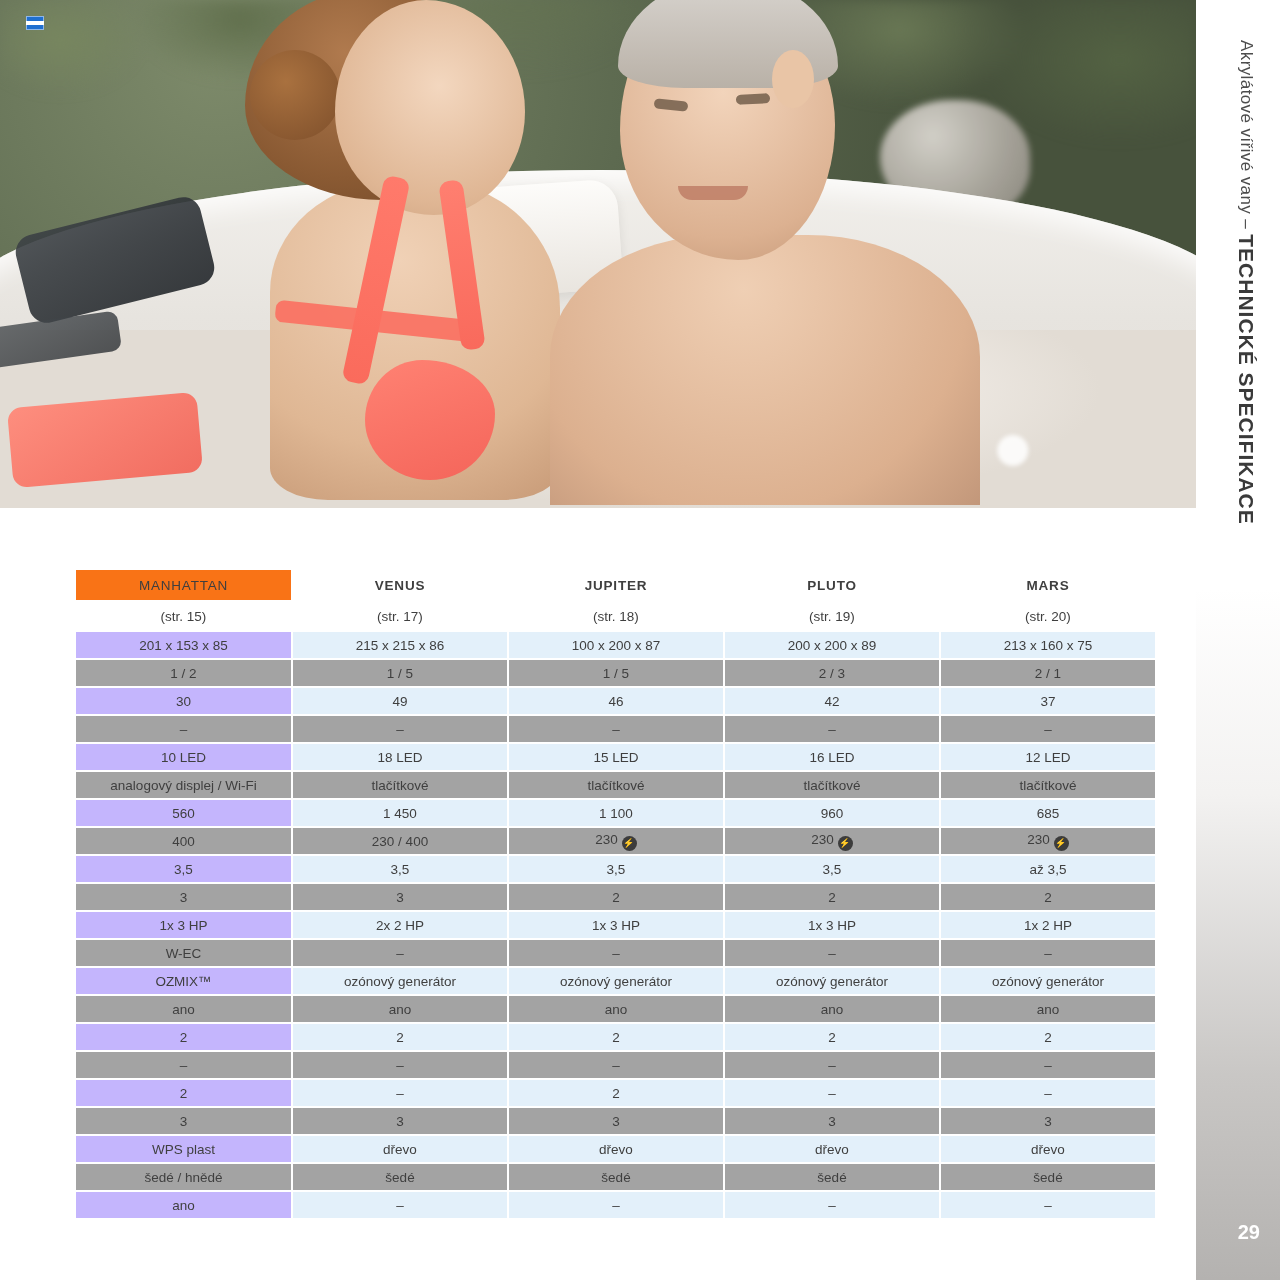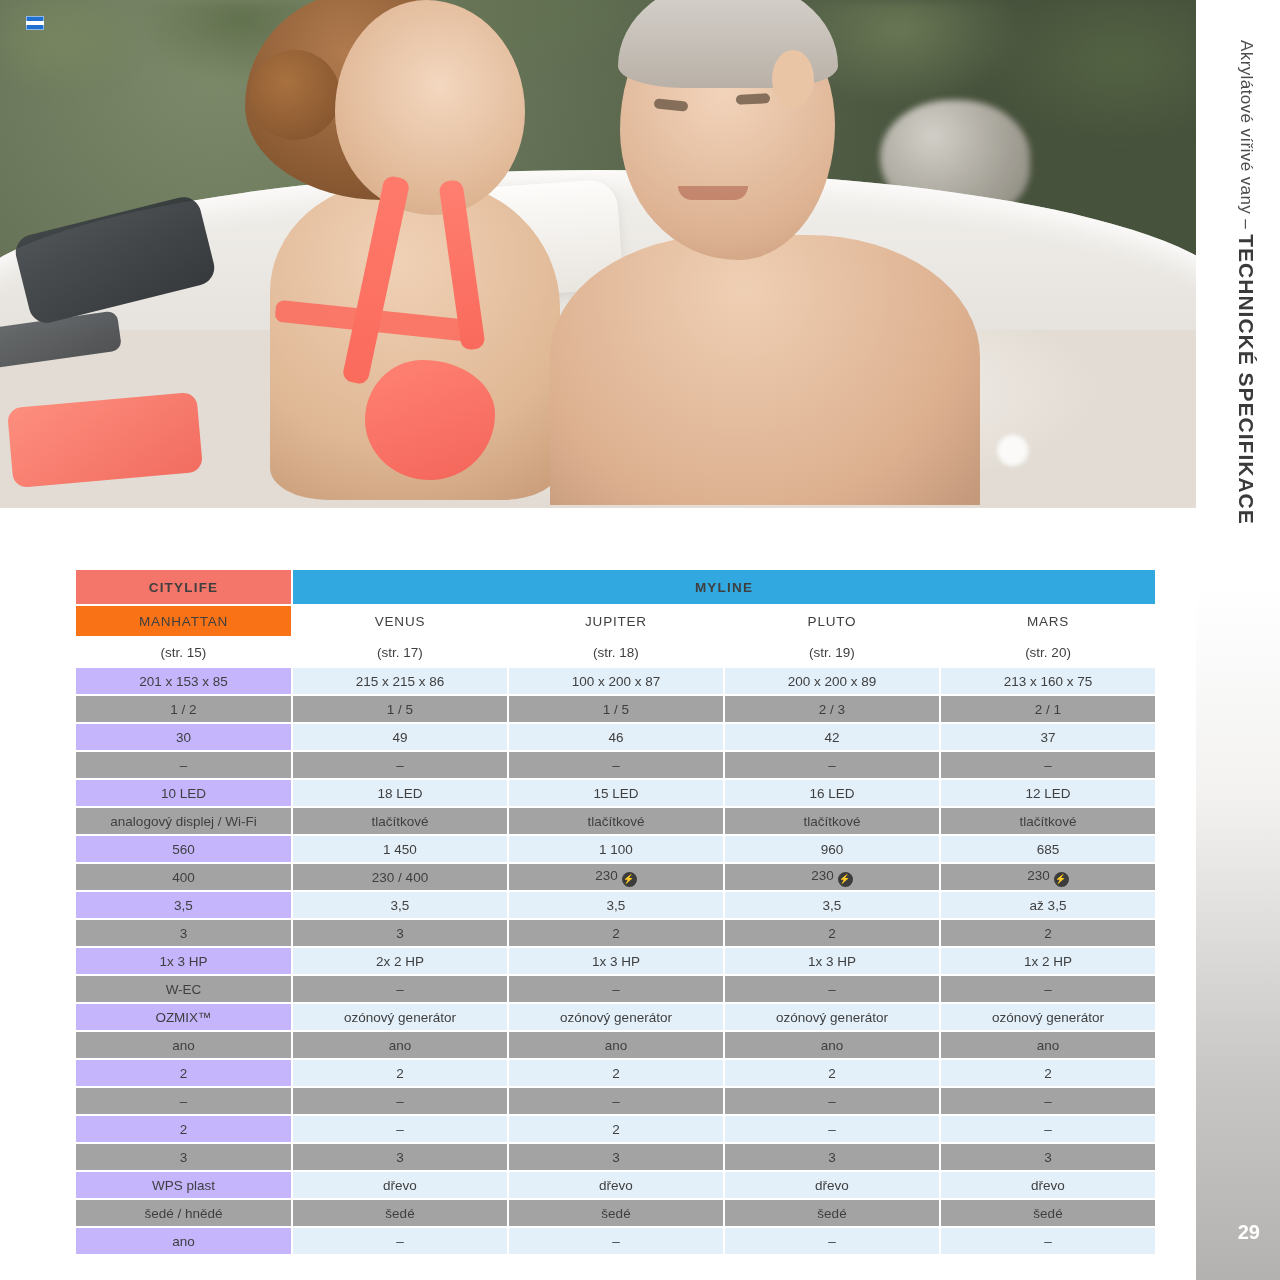--- a/index.html
+++ b/index.html
@@ -316,21 +316,21 @@
   .model-city {
     color: #f4766a;
     font-weight: normal;
     font-size: 15px;
     letter-spacing: .8px;
     background: #f97316;
     height: 26px !important;
   }
   .model-my {
     color: #31a9e0;
-    font-weight: normal;
+    font-weight: bold;
     font-size: 15px;
     letter-spacing: .8px;
     background: #ffffff;
     height: 26px !important;
   }
   .page-ref {
     background: #ffffff;
     font-size: 13px;
     color: #4a4a4a;
     height: 24px !important;
@@ -401,24 +401,20 @@
   <table class="spec">
     <colgroup>
       <col style="width:215px">
       <col style="width:214px">
       <col style="width:214px">
       <col style="width:214px">
       <col style="width:214px">
     </colgroup>
     <tbody id="table-body">
         <tr>
-          <td colspan="1" class="brand-city">CITYLIFE</td>
-          <td colspan="4" class="brand-my">MYLINE</td>
-        </tr>
-        <tr>
           <td class="model-city">MANHATTAN</td>
           <td class="model-my">VENUS</td>
           <td class="model-my">JUPITER</td>
           <td class="model-my">PLUTO</td>
           <td class="model-my">MARS</td>
         </tr>
         <tr>
           <td class="page-ref">(str. 15)</td>
           <td class="page-ref">(str. 17)</td>
           <td class="page-ref">(str. 18)</td>

